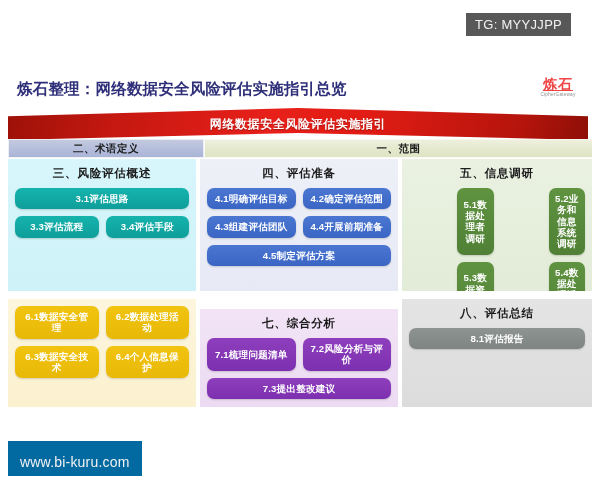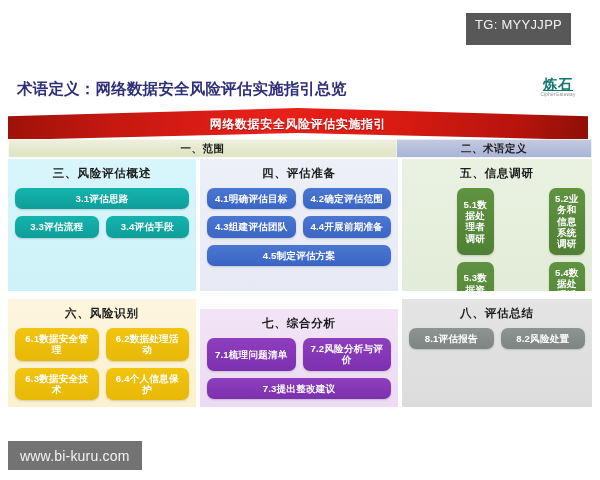--- a/index.html
+++ b/index.html
@@ -7,44 +7,44 @@
     width: 600px; height: 480px;
     background: #ffffff;
     font-family: "Liberation Sans", sans-serif;
     overflow: hidden;
   }
   #page { position: relative; width: 600px; height: 480px; background: #fff; }
 
   
   .tg-badge {
     position: absolute; top: 13px; left: 466px;
-    padding: 4px 9px 13px;
+    padding: 4px 9px 4px;
     background: #585858; color: #f2f2f2;
     font-size: 13px; letter-spacing: .3px;
     white-space: nowrap;
   }
 
   
   .watermark {
     position: absolute; left: 8px; top: 441px;
-    padding: 7px 12px 6px;
-    background: #737373; color: #f2f2f2;
+    padding: 13px 12px 6px;
+    background: #0369a1; color: #f2f2f2;
     font-size: 14px; letter-spacing: .2px;
     white-space: nowrap;
   }
 
   
   .headline {
     position: absolute; left: 17px; top: 79px;
     font-size: 15.5px; font-weight: bold;
     color: #2f2f79; letter-spacing: .2px; white-space: nowrap;
   }
   
   .logo { position: absolute; left: 527px; top: 77px; text-align: center; width: 62px; }
-  .logo-cn { font-size: 14px; font-weight: bold; color: #0f766e; letter-spacing: 1px; line-height: 1; text-decoration: underline; }
+  .logo-cn { font-size: 14px; font-weight: bold; color: #ef4444; letter-spacing: 1px; line-height: 1; text-decoration: underline; }
   .logo-en { font-size: 4.6px; color: #8d8d8d; letter-spacing: .25px; margin-top: 2px; line-height: 1; }
 
   
   .banner-wrap { position: absolute; left: 8px; top: 108px; width: 580px; height: 32px; }
   .banner-shape {
     position: absolute; inset: 0;
     background: linear-gradient(100deg, #9d1108 0%, #c41810 18%, #e8201a 45%, #e01c14 62%, #b5140c 88%, #8e0f07 100%);
     clip-path: polygon(0% 26%, 50% 0%, 100% 26%, 100% 100%, 50% 78%, 0% 100%);
   }
   .banner-text {
@@ -118,35 +118,35 @@
   .p-summary { background: linear-gradient(180deg, #e4e4e4 0%, #dcdcdc 100%); }
   .p-summary .btn { background: linear-gradient(180deg, #8e9491 0%, #7e8481 100%); }
 </style>
 </head>
 <body>
 
 <div id="page">
 
   <div class="tg-badge">TG: MYYJJPP</div>
 
-  <div class="headline">术语定义：网络数据安全风险评估实施指引总览</div>
+  <div class="headline">炼石整理：网络数据安全风险评估实施指引总览</div>
 
   <div class="logo">
     <div class="logo-cn">炼石</div>
     <div class="logo-en">CipherGateway</div>
   </div>
 
   <div class="banner-wrap">
     <div class="banner-shape"></div>
     <div class="banner-text">网络数据安全风险评估实施指引</div>
   </div>
 
   <div class="hdrbars">
+    <div class="hdrbar terms">二、术语定义</div>
     <div class="hdrbar scope">一、范围</div>
-    <div class="hdrbar terms">二、术语定义</div>
   </div>
 
   <div class="grid">
     <div class="panel p-overview">
       <div class="panel-title">三、风险评估概述</div>
       <div class="btnrow">
         <div class="btn">3.1评估思路</div>
       </div>
       <div class="btnrow">
         <div class="btn">3.3评估流程</div>
@@ -178,21 +178,20 @@
       <div class="btnrow">
         <div class="btn tall">5.3数据资产调研</div>
         <div class="btn tall">5.4数据处理活动调研</div>
       </div>
       <div class="btnrow">
         <div class="btn wide">5.5安全措施调研</div>
       </div>
     </div>
 
     <div class="panel p-identify">
-      <div class="panel-title">六、风险识别</div>
       <div class="btnrow">
         <div class="btn">6.1数据安全管理</div>
         <div class="btn">6.2数据处理活动</div>
       </div>
       <div class="btnrow">
         <div class="btn">6.3数据安全技术</div>
         <div class="btn">6.4个人信息保护</div>
       </div>
     </div>
 
@@ -204,20 +203,19 @@
       </div>
       <div class="btnrow">
         <div class="btn wide">7.3提出整改建议</div>
       </div>
     </div>
 
     <div class="panel p-summary">
       <div class="panel-title">八、评估总结</div>
       <div class="btnrow">
         <div class="btn">8.1评估报告</div>
-        <div class="btn">8.2风险处置</div>
       </div>
     </div>
   </div>
 
   <div class="watermark">www.bi-kuru.com</div>
 
 </div>
 
 </body></html>

